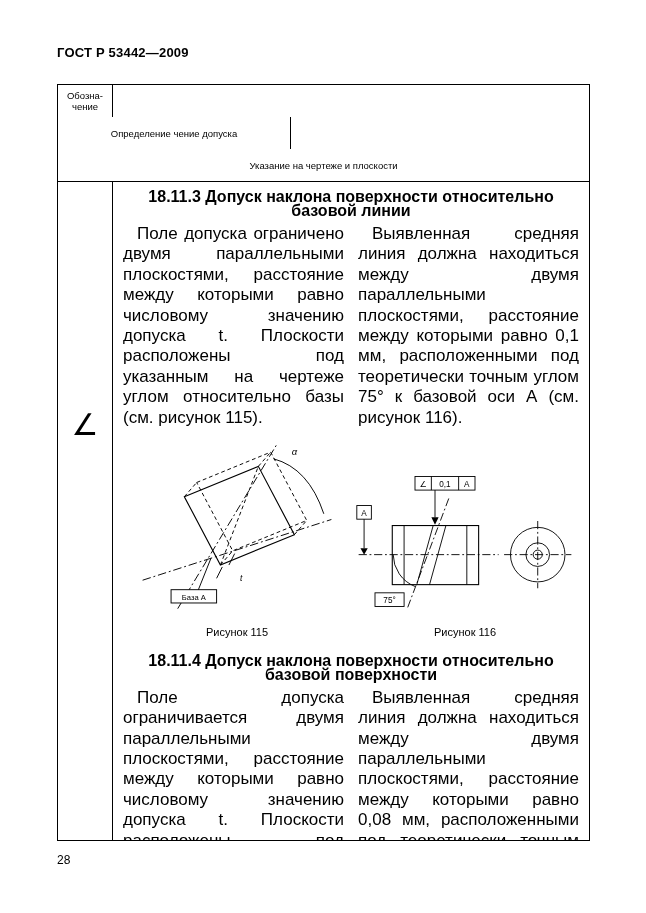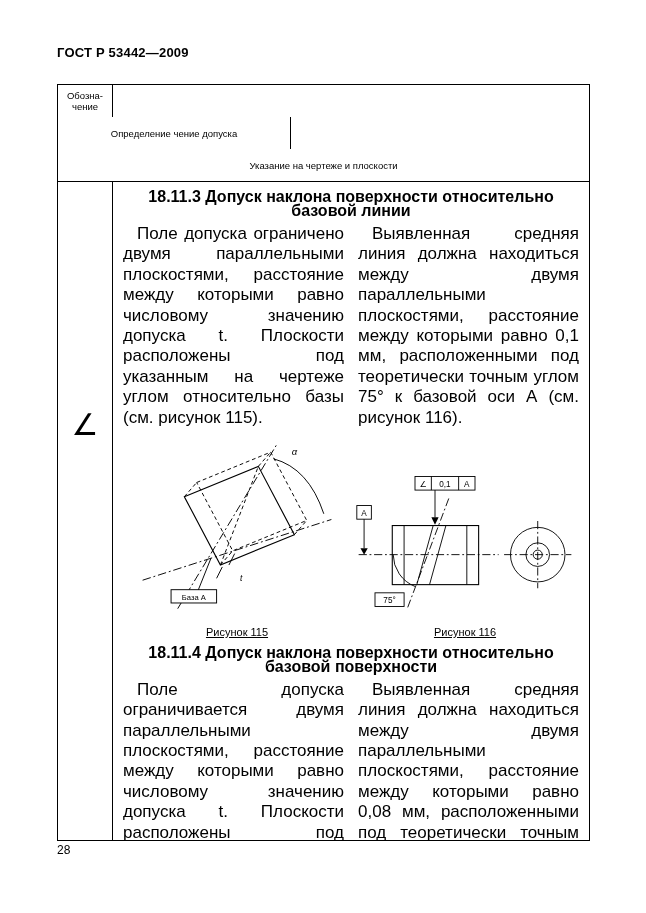--- a/index.html
+++ b/index.html
@@ -27,35 +27,35 @@
   .tbody { display: flex; height: 658px; }
   .col1-body { width: 55px; border-right: 1px solid #000; }
   .symbol {
     margin-top: 228px; text-align: center;
     font-size: 30px; line-height: 30px;
     font-family: "DejaVu Sans", sans-serif;
   }
   .content { flex: 1; padding: 6px 10px 4px 10px; overflow: hidden; }
 
   .section-title { font-size: 16px; font-weight: bold; text-align: center; margin-top: 2px; line-height: 14px; }
-  .section-title.second { margin-top: 8px; }
+  .section-title.second { margin-top: 16px; }
   .two-col { display: flex; gap: 14px; margin-top: 6px; }
   .two-col p {
     flex: 1; font-size: 17px; line-height: 1.2;
     text-align: justify; text-indent: 14px;
   }
   .figs-row { display: flex; margin-top: 8px; align-items: flex-end; }
   .figs-row figure {
     flex: 1; display: flex; flex-direction: column;
     align-items: center; justify-content: flex-end;
   }
-  figcaption { font-size: 11px; margin-top: 5px; text-decoration: underline; }
+  figcaption { font-size: 11px; margin-top: 5px; }
 
   svg text { font-family: "Liberation Sans", sans-serif; fill: #000; }
-  .page-number { position: absolute; left: 57px; bottom: 56px; font-size: 12px; }
+  .page-number { position: absolute; left: 57px; bottom: 46px; font-size: 12px; }
 </style>
 </head>
 <body>
 
 <div class="page">
 
   <div class="doc-header">ГОСТ Р 53442—2009</div>
 
   <div class="gost-table">
     <div class="thead">

